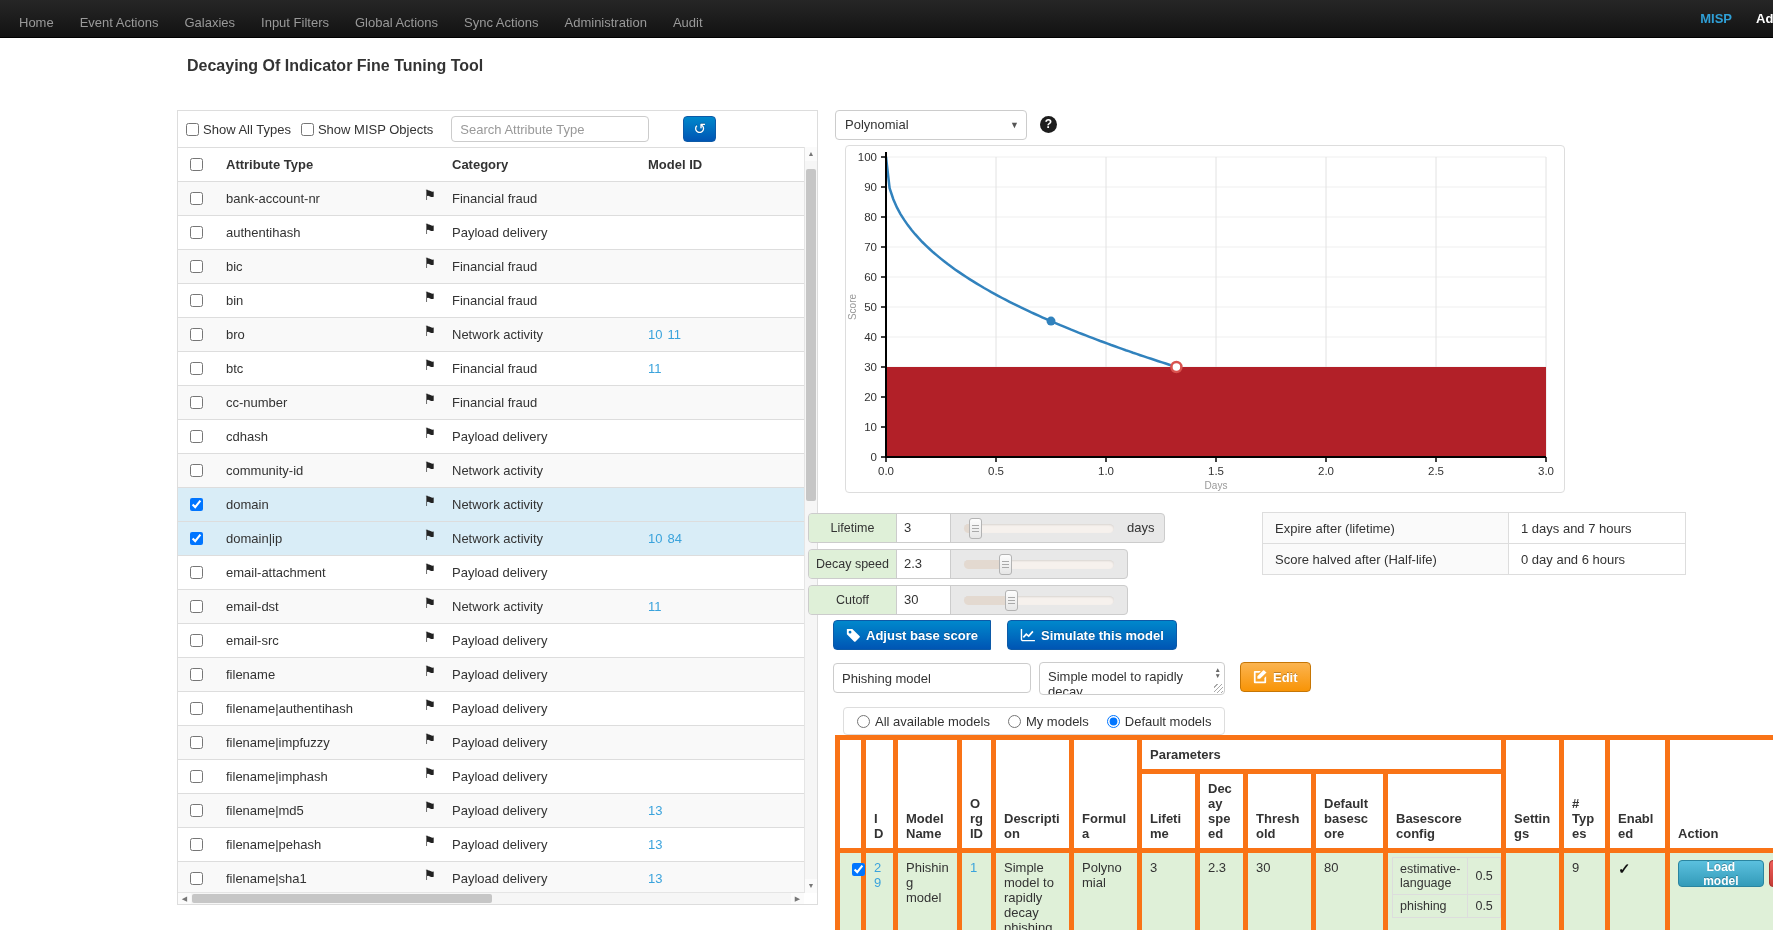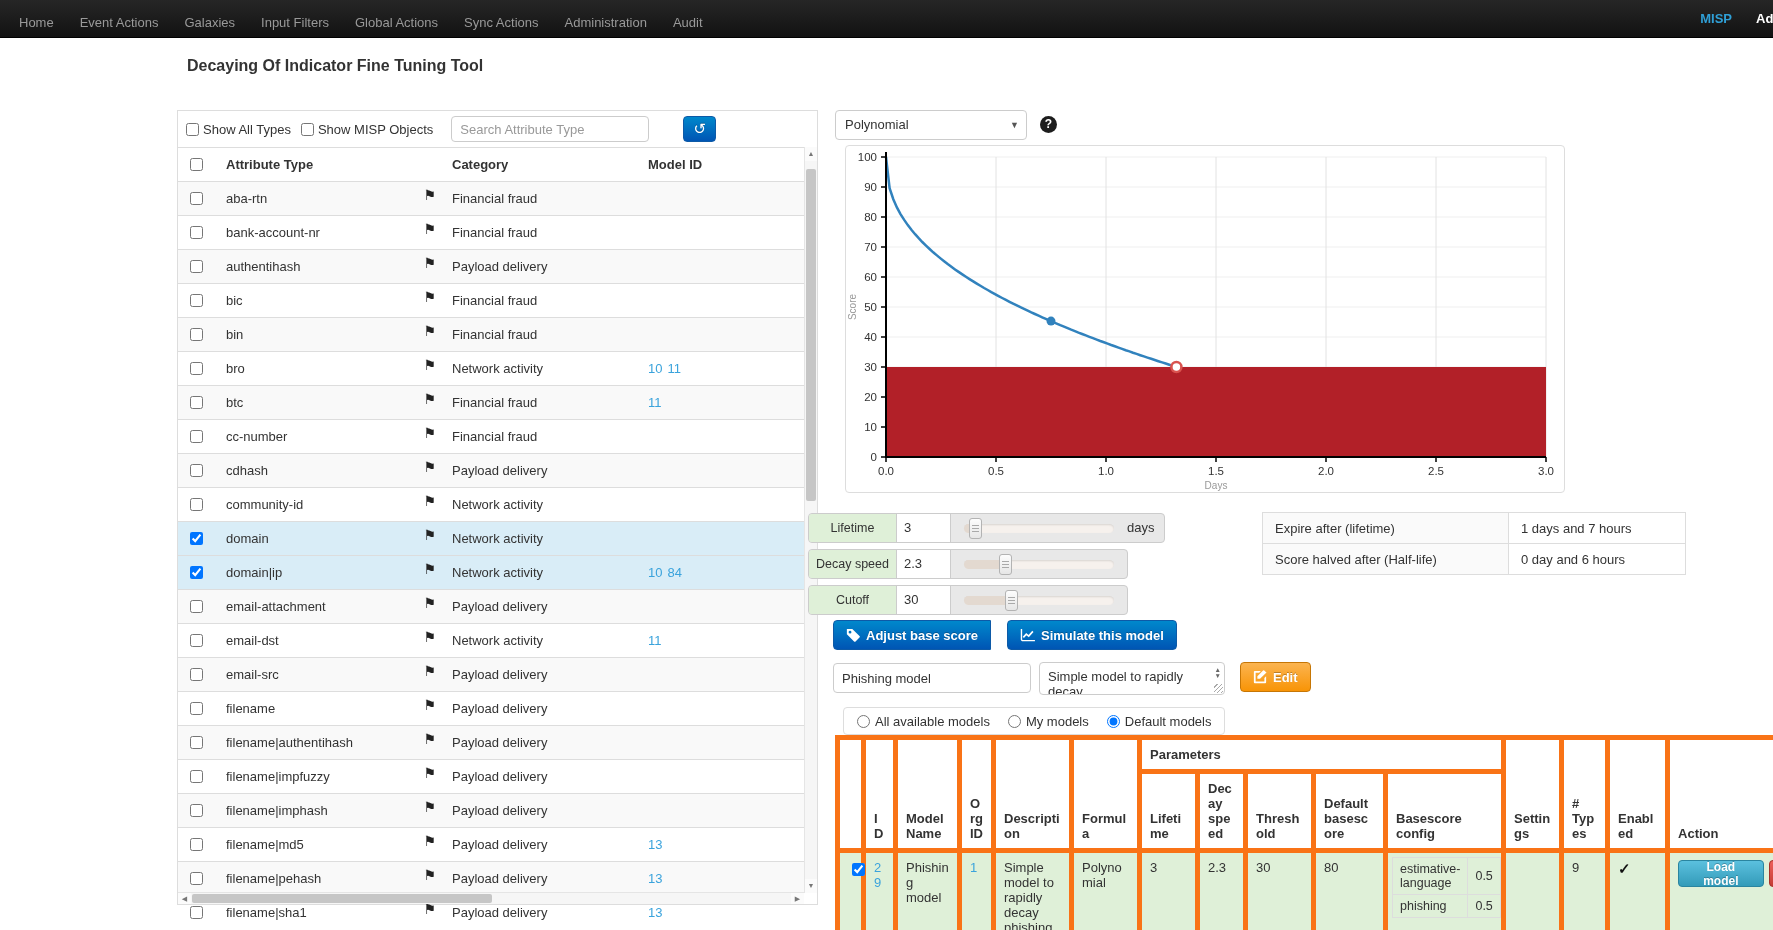--- a/index.html
+++ b/index.html
@@ -164,26 +164,20 @@
         </colgroup>
       <thead>
         <tr>
           <th><input type="checkbox" style=""></th>
           <th>Attribute Type</th>
           <th>Category</th>
           <th>Model ID</th>
         </tr>
       </thead>
       <tbody id="attr-rows">
-          <tr>
-    <td><input type="checkbox" style=""></td>
-    <td class="c-type"><span>aba-rtn</span><span class="flag">⚑</span></td>
-    <td>Financial fraud</td>
-    <td></td>
-  </tr>
           <tr>
     <td><input type="checkbox" style=""></td>
     <td class="c-type"><span>bank-account-nr</span><span class="flag">⚑</span></td>
     <td>Financial fraud</td>
     <td></td>
   </tr>
           <tr>
     <td><input type="checkbox" style=""></td>
     <td class="c-type"><span>authentihash</span><span class="flag">⚑</span></td>
     <td>Payload delivery</td>

